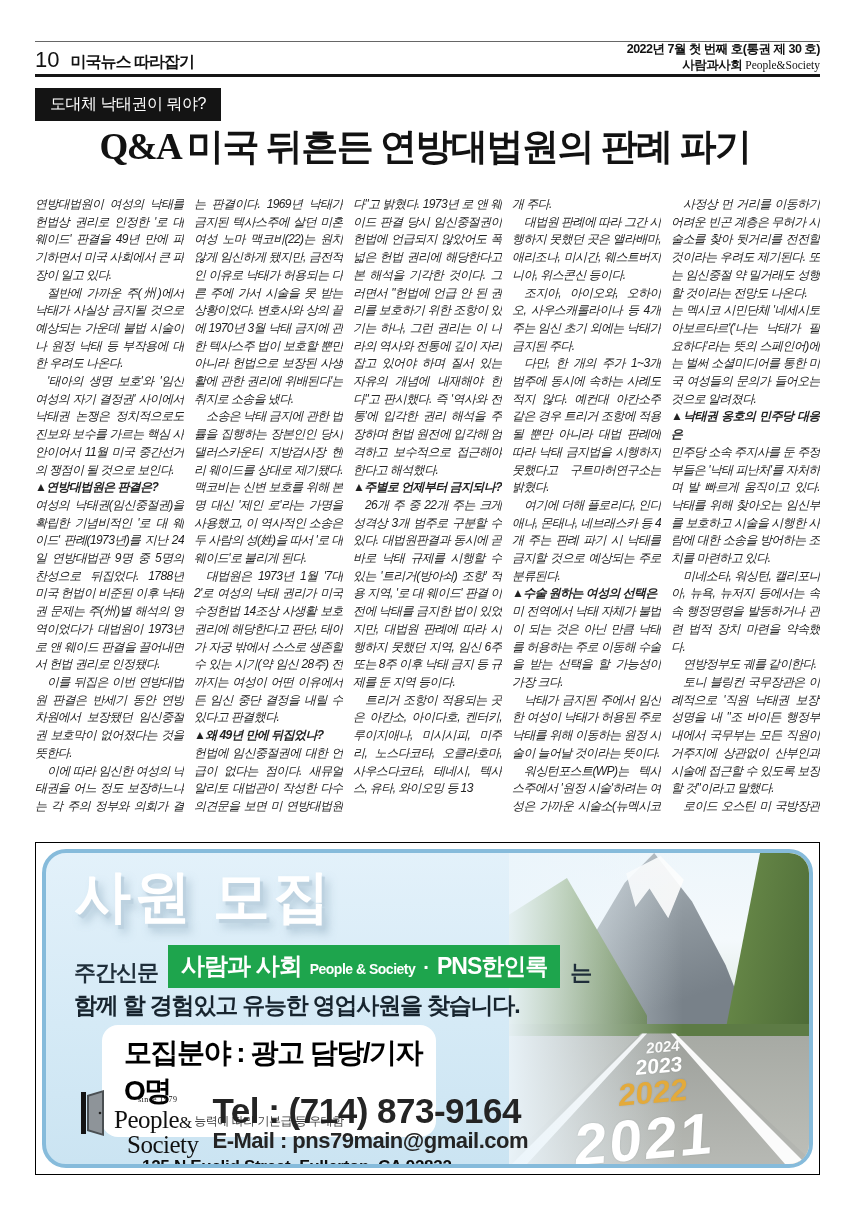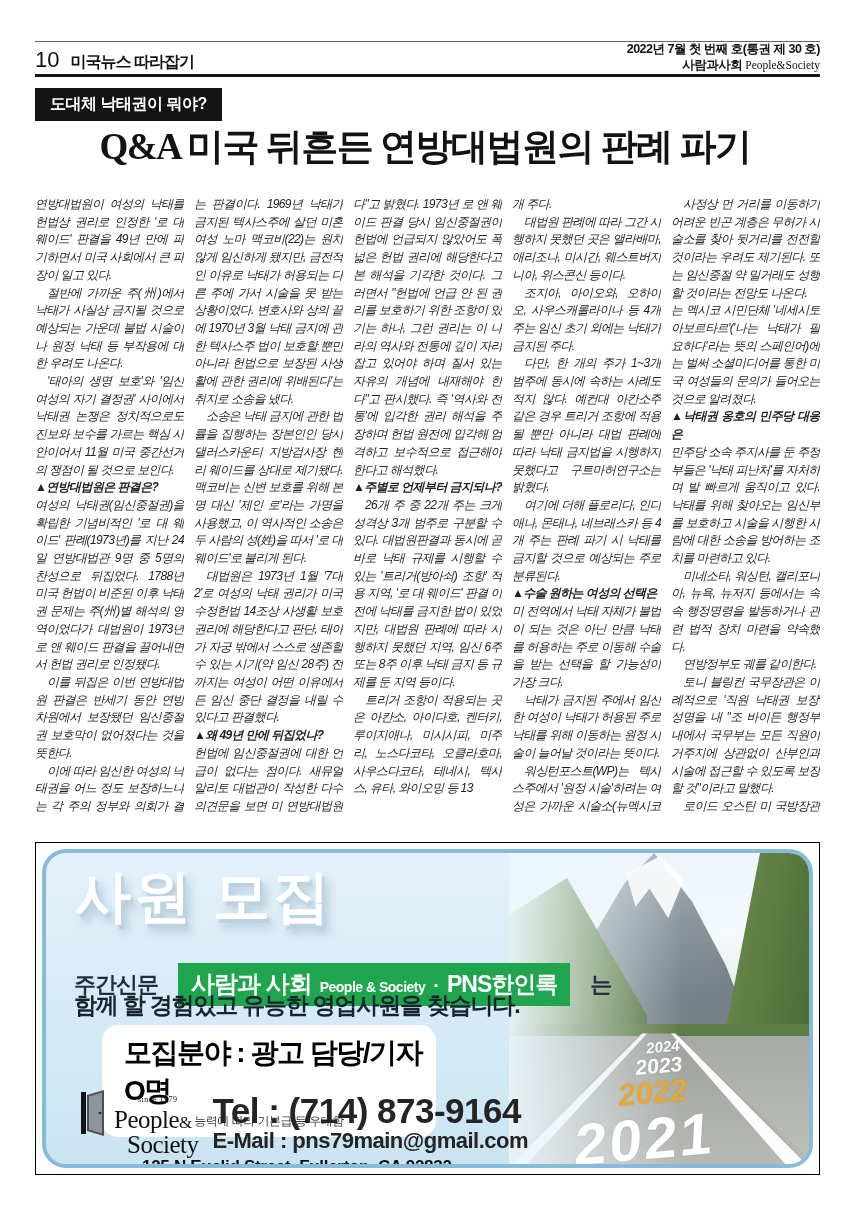--- a/index.html
+++ b/index.html
@@ -13,21 +13,21 @@
   .h-left  { position:absolute; left:0; top:2px; display:flex; align-items:baseline; gap:11px; color:#111; }
   .pageno  { font-size:22px; font-weight:400; letter-spacing:0; }
   .section { font-size:16px; font-weight:700; letter-spacing:-1px; }
   .h-right { position:absolute; right:0; top:-3px; text-align:right; color:#111;
              font-size:12.5px; font-weight:700; line-height:15.5px; letter-spacing:-0.5px; }
   .h-right .pub { font-weight:700; }
   .h-right .pub .en { font-family:"Liberation Serif",serif; font-weight:400; font-size:11.5px; letter-spacing:0; }
 
   
   .kicker { position:absolute; left:35px; top:88px; background:#141414; color:#fff;
-            font-size:16px; font-weight:700; letter-spacing:-0.5px; padding:6px 15px; }
+            font-size:16px; font-weight:400; letter-spacing:-0.5px; padding:6px 15px; }
   .headline { position:absolute; left:0; top:122px; width:100%; margin:0; text-align:center;
               font-family:"Liberation Serif",serif; font-size:37px; font-weight:700;
               letter-spacing:-1.5px; color:#121212; }
 
   
   .body-cols { position:absolute; left:35px; top:196px; width:785px; height:622px;
                display:flex; gap:10px; }
   .col { width:149px; overflow:hidden;font-style:italic; }
   .col p, .col h4 { margin:0; font-size:12px; line-height:17.7px; letter-spacing:-0.6px;
                     text-align:justify; word-break:break-all; color:#222; }
@@ -73,21 +73,21 @@
   .yr { position:absolute; width:100%; text-align:center; color:#fff; font-weight:900;
         transform:rotate(-5deg) skewX(-8deg); text-shadow:0 0 2px rgba(0,0,0,.12); }
   .yr0 { top:59.5%; font-size:15px; margin-left:4px; opacity:.95; }
   .yr1 { top:64.5%; font-size:21px; margin-left:0; }
   .yr2 { top:71.5%; font-size:31px; margin-left:-6px; color:#e3aa3b; }
   .yr3 { top:81%;  font-size:58px; margin-left:-14px; letter-spacing:3px; }
 
   .ad-title { position:absolute; left:28px; top:6px; font-size:57px; font-weight:900; color:#fff;
               letter-spacing:3px; z-index:3;
               text-shadow:3px 4px 1px #bdd2e0, 6px 8px 9px rgba(125,158,180,.5); }
-  .ad-line1 { position:absolute; left:28px; top:110px; display:flex; align-items:center; gap:20px;
+  .ad-line1 { position:absolute; left:28px; top:92px; display:flex; align-items:flex-end; gap:10px;
               font-size:22px; font-weight:700; color:#1f2e3a; letter-spacing:-1px; z-index:3; }
   .badge { display:inline-flex; align-items:baseline; gap:8px; background:#1ea54d; color:#fff;
            padding:5px 13px 6px; }
   .b-kr   { font-size:24px; font-weight:900; letter-spacing:-1px; }
   .b-en   { font-size:14px; font-weight:700; letter-spacing:-0.5px; }
   .b-dot  { font-size:20px; font-weight:900; }
   .b-tail { font-size:23px; font-weight:900; letter-spacing:-1px; }
   .ad-line2 { position:absolute; left:28px; top:137px; font-size:23px; font-weight:900;
               color:#17242e; letter-spacing:-1.2px; z-index:3; }
   .recruit-box { position:absolute; left:56px; top:172px; width:310px; background:#fff;

